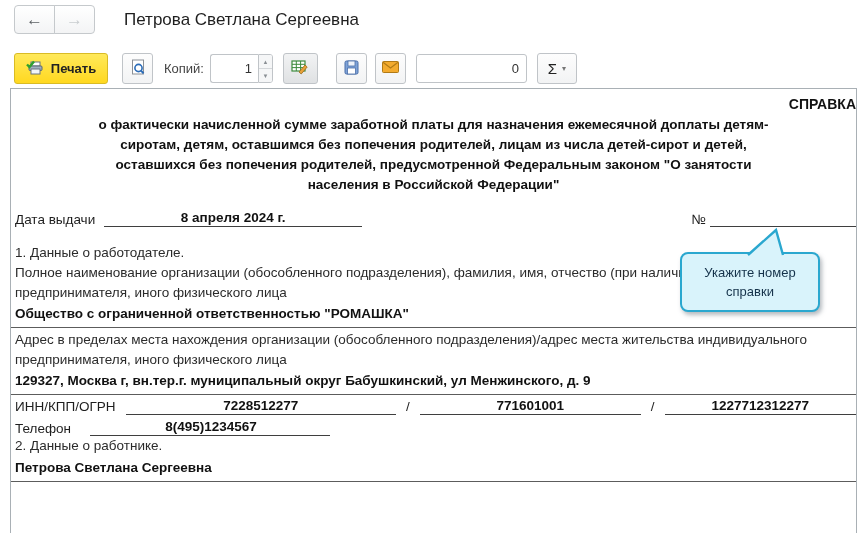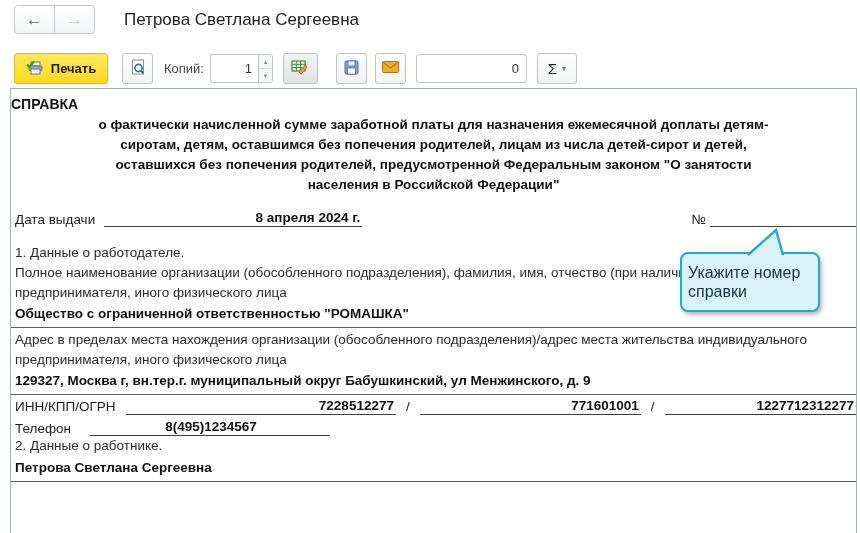--- a/index.html
+++ b/index.html
@@ -51,28 +51,28 @@
     font-family:"Liberation Sans","DejaVu Sans",sans-serif;
   }
   .btn-sigma { width:40px; margin-left:10px; gap:5px; font-size:15px; }
   .dd-arrow { font-size:8px; color:#777; }
 
   
   .doc {
     position:absolute; left:10px; top:88px; width:847px; height:470px;
     border:1px solid #a9b0b5; background:#fff; font-size:13.5px; color:#1e1e1e;
   }
-  .doc-title { margin-top:7px; text-align:left; font-weight:bold; font-size:14px; color:#111; }
+  .doc-title { margin-top:7px; text-align:right; font-weight:bold; font-size:14px; color:#111; }
   .doc-subtitle {
     width:690px; margin:3px auto 15px; text-align:center; font-weight:bold; line-height:20px; color:#111;
   }
   .row { display:flex; align-items:flex-end; padding-left:4px; }
   .date-row { }
   .u {
-    display:inline-block; border-bottom:1px solid #3f3f3f; text-align:right;
+    display:inline-block; border-bottom:1px solid #3f3f3f; text-align:center;
     font-weight:bold; color:#111; padding:0 2px 1px;
   }
   .u-date { width:258px; margin-left:9px; }
   .num-label { margin-left:auto; }
   .u-num { width:146px; margin-left:4px; }
   .para { padding-left:4px; line-height:20px; color:#2b2b2b; }
   .sec-title { margin-top:16px; }
   .bold-row {
     padding:1px 4px 3px; font-weight:bold; color:#111; border-bottom:1px solid #5c5c5c; line-height:20px;
   }
@@ -84,21 +84,21 @@
   .u-phone { width:240px; margin-left:19px; text-align:center; padding-left:4px; }
   .sec2 { }
   .emp-label { margin-top:3px; }
   .emp-name { margin-top:1px; }
 
   
   .tooltip {
     position:absolute; left:680px; top:252px; width:140px; z-index:10;
     background:#d9f3fb; border:2px solid #2aa7cf; border-radius:8px;
     box-shadow:2px 3px 4px rgba(110,120,130,.5);
-    padding:9px 6px; text-align:left; font-size:16px; line-height:19px; color:#15324a;
+    padding:9px 6px; text-align:center; font-size:13px; line-height:19px; color:#15324a;
   }
   .tooltip-tail { position:absolute; top:-27px; left:62px; }
 </style>
 </head>
 <body>
 
 <div class="header">
   <div class="navgroup">
     <div class="navbtn back">
       <span>←</span>

